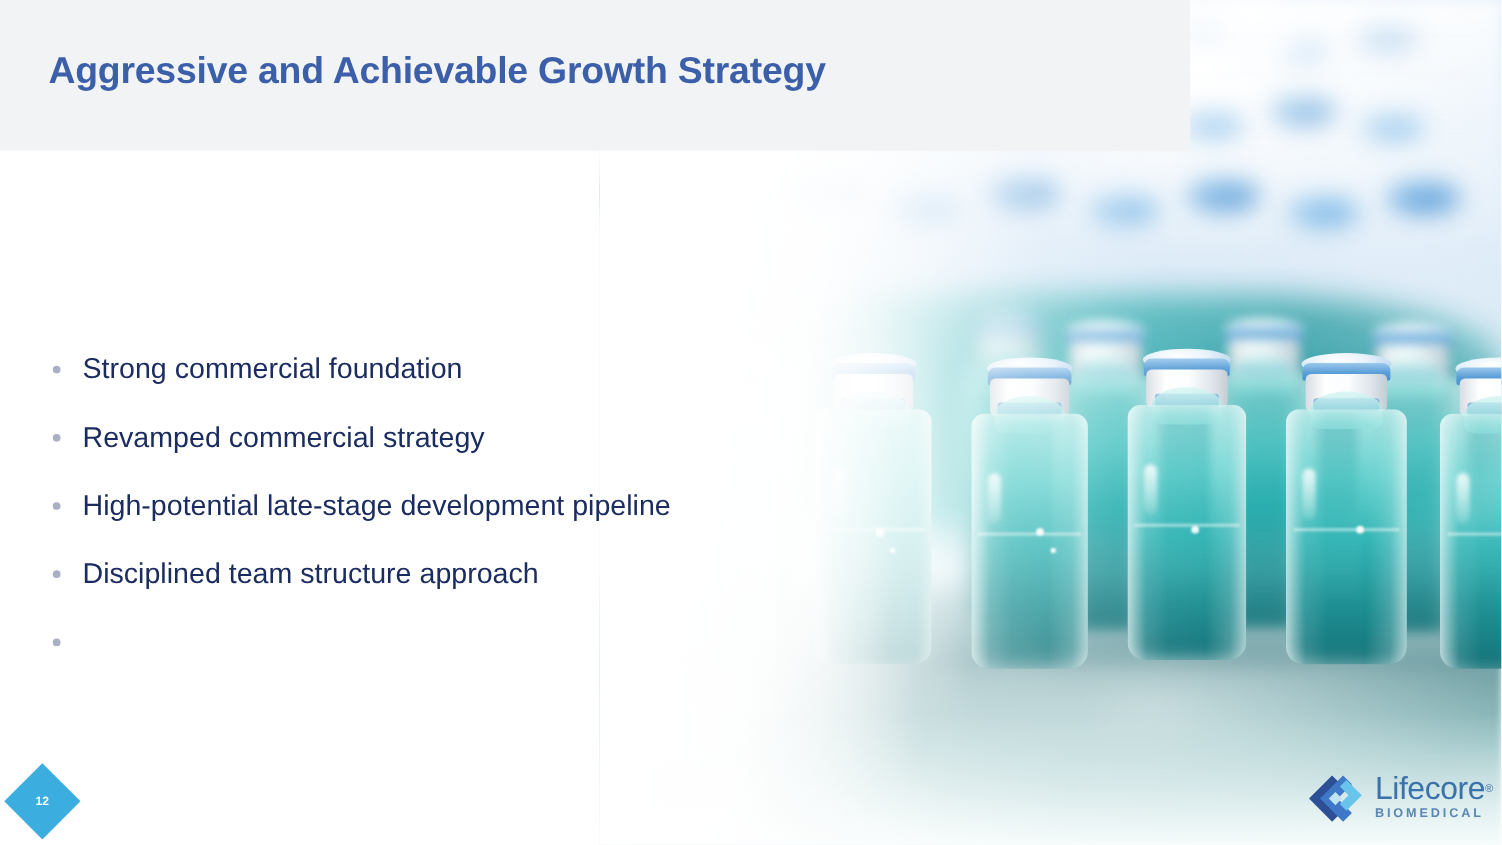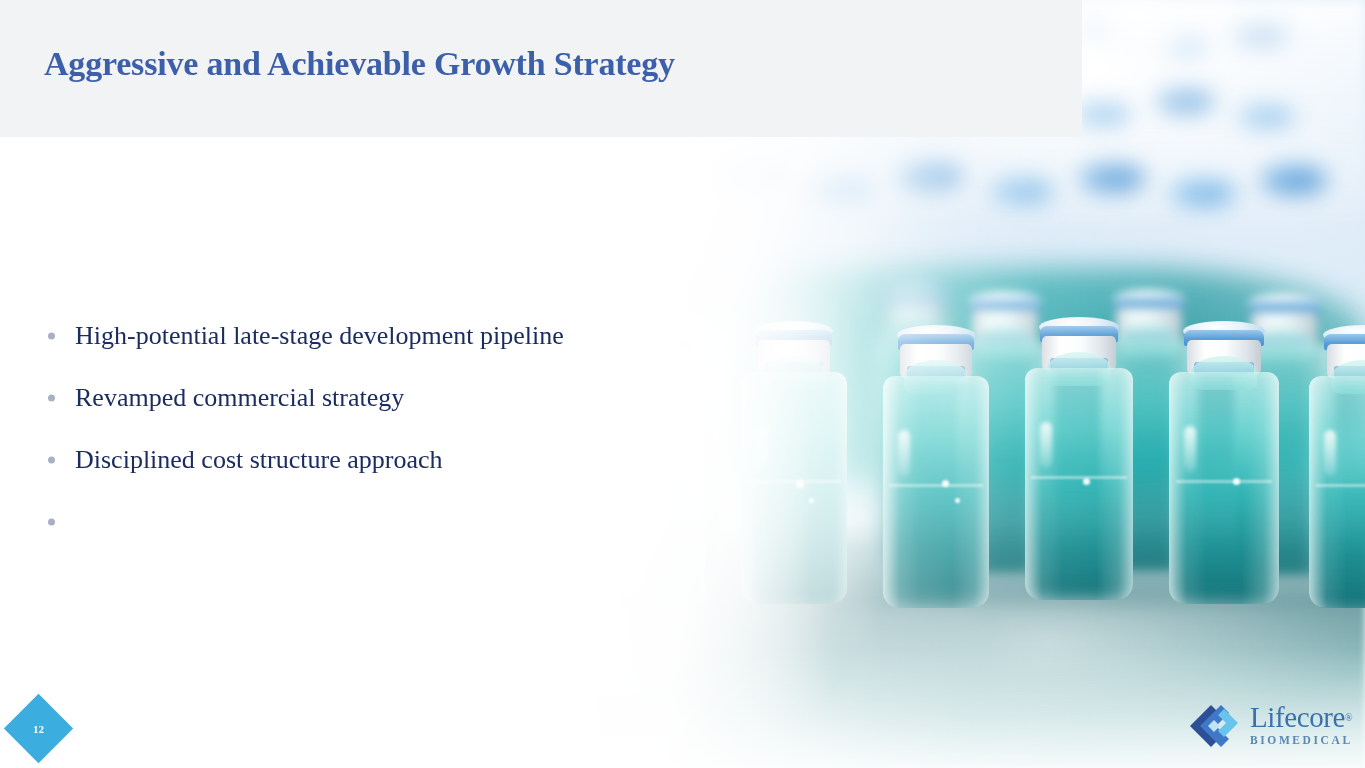--- a/index.html
+++ b/index.html
@@ -11,21 +11,20 @@
     background: #ffffff;
     font-family: "Liberation Sans", sans-serif;
   }
 
   #slide {
     position: relative;
     width: 1365px;
     height: 768px;
     background: #ffffff;
     overflow: hidden;
-    font-family: Liberation Serif, serif;
   }
 
   
   .photo {
     position: absolute;
     top: 0; right: 0;
     width: 820px;
     height: 768px;
     overflow: hidden;
   }
@@ -468,29 +467,33 @@
     <div class="photo-fade-bottom"></div>
   </div>
 
   <div class="header-band"></div>
   <div class="slide-title">Aggressive and Achievable Growth Strategy</div>
 
 
   <div class="bullets">
     <div class="bullet-row">
       <span class="bullet-dot"></span>
-      <span class="bullet-text">High-potential late-stage development pipeline</span>
+      <span class="bullet-text">Strong commercial foundation</span>
     </div>
     <div class="bullet-row">
       <span class="bullet-dot"></span>
       <span class="bullet-text">Revamped commercial strategy</span>
     </div>
     <div class="bullet-row">
       <span class="bullet-dot"></span>
-      <span class="bullet-text">Disciplined cost structure approach</span>
+      <span class="bullet-text">High-potential late-stage development pipeline</span>
+    </div>
+    <div class="bullet-row">
+      <span class="bullet-dot"></span>
+      <span class="bullet-text">Disciplined team structure approach</span>
     </div>
     <div class="bullet-row">
       <span class="bullet-dot"></span>
     </div>
   </div>
 
   <div class="page-badge">
     <span>12</span>
   </div>
 

